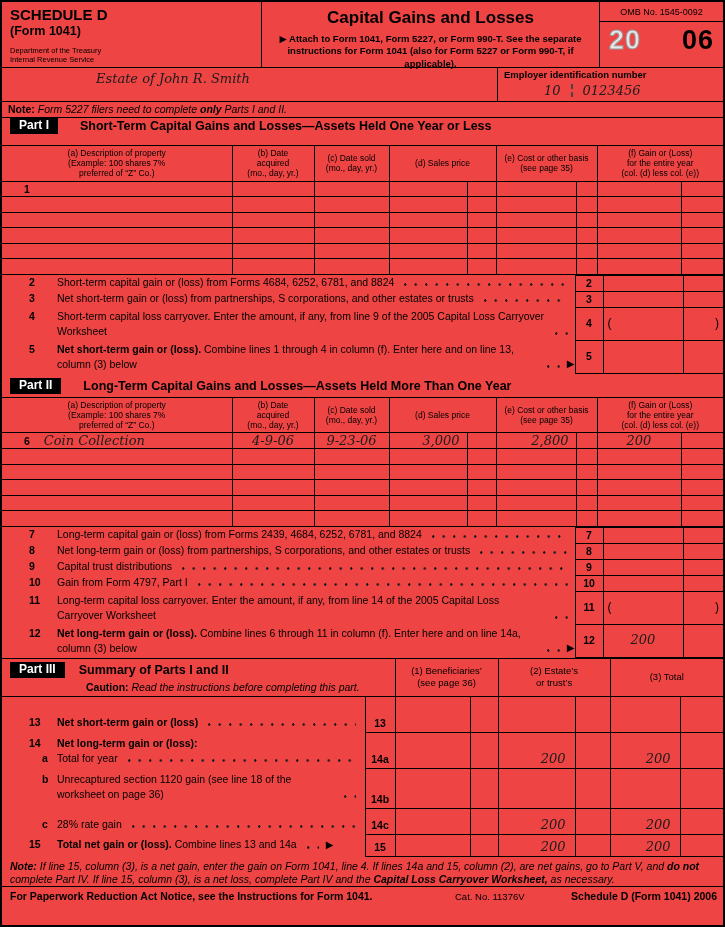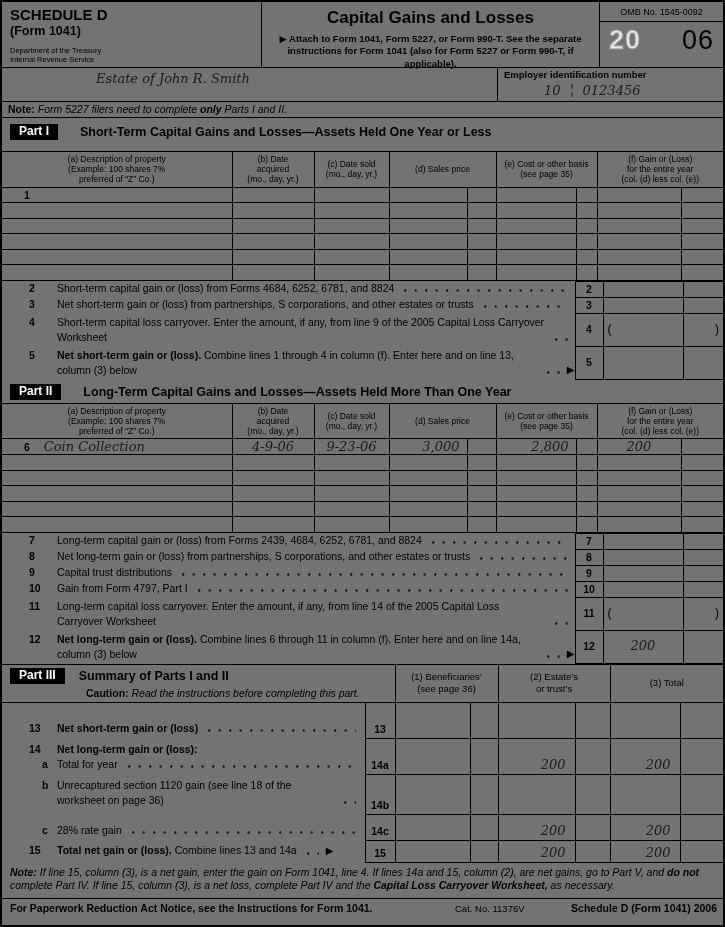--- a/index.html
+++ b/index.html
@@ -1,19 +1,19 @@
 <!DOCTYPE html>
 <html><head>
 <meta charset="utf-8">
 <style>
   * { box-sizing: border-box; margin: 0; padding: 0; }
   html,body { background: #fff; }
   .page {
     position: relative; width: 725px; height: 927px;
-    border: 2px solid #000; background: #737373; color: #000;
+    border: 2px solid #000; background: #ef4444; color: #000;
     font-family: "Liberation Sans", "DejaVu Sans", sans-serif;
     overflow: hidden;
   }
   .b { font-weight: bold; }
   .i { font-style: italic; }
   .bi { font-weight: bold; font-style: italic; }
   .pre { white-space: pre-line; }
   .hw { font-family: "DejaVu Serif", serif; font-style: italic; font-size: 13px; color: #1b1b1b; }
 
   
@@ -22,36 +22,36 @@
   .sched { font-size: 15px; font-weight: bold; }
   .formnum { font-size: 12.5px; font-weight: bold; margin-top: 1px; }
   .agency { font-size: 7.5px; line-height: 1.25; margin-top: 8px; }
   .h-center { flex: 1; text-align: center; padding-top: 6px; }
   .title { font-size: 17px; font-weight: bold; }
   .attach { font-size: 9.5px; font-weight: bold; line-height: 1.3; margin-top: 5px; }
   .h-right { width: 124px; border-left: 1px solid #000; }
   .omb { font-size: 9px; text-align: center; padding: 5px 0 4px 0; border-bottom: 1px solid #000; }
   .year { text-align: center; font-size: 27px; padding-top: 3px; letter-spacing: 1px; }
   .y20 { color: #e6e6e6; -webkit-text-stroke: 1px #999; font-weight: bold; }
-  .y06 { font-weight: normal; margin-left: 41px; }
+  .y06 { font-weight: bold; margin-left: 41px; }
 
   
   .name-row { display: flex; border-bottom: 1px solid #000; height: 34px; }
   .name-cell { flex: 1; padding: 1px 6px; }
   .lab { font-size: 9.5px; }
   .name-val { margin: 2px 0 0 88px; }
   .ein-cell { width: 226px; border-left: 1px solid #000; padding: 1px 6px; }
   .ein-val { margin: 1px 0 0 40px; }
   .ein-sep { display: inline-block; border-left: 2px dashed #444; height: 13px; margin: 0 10px -2px 10px; }
 
   
   .note-row { border-bottom: 1px solid #000; height: 16px; line-height: 15px; font-size: 10.5px; padding: 0 6px; }
 
   
-  .pbar-row { display: flex; align-items: center; height: 16px; margin-top: 6px; }
+  .pbar-row { display: flex; align-items: center; height: 16px; }
   .badge { background: #000; color: #fff; font-weight: bold; font-size: 12px; line-height: 15px; padding: 0 9px 1px 9px; margin-left: 8px; white-space: nowrap; }
   .pbar-title { font-weight: bold; font-size: 12.5px; margin-left: 22px; }
 
   
   table { border-collapse: collapse; table-layout: fixed; width: 721px; }
   td { padding: 0; vertical-align: middle; }
   .entry { margin-top: 11px; }
   .entry2 { margin-top: 3px; }
   .eh { border: 1px solid #000; font-size: 8.5px; text-align: center; line-height: 1.2; padding: 2px 1px; height: 30px; }
   .ec { border: 1px solid #000; height: 15.5px; font-size: 10px; }
@@ -95,21 +95,21 @@
   .caution { font-size: 10.5px; margin: 2px 0 0 84px; line-height: 14px; }
   .p3 .pt { border: 0; font-size: 10.5px; line-height: 15px; padding: 0 2px 2px 27px; vertical-align: bottom; }
   .p3 .pt .lrow { margin-left: -27px; padding-left: 27px; }
   .p3 .nb { border: 1px solid #000; font-weight: bold; font-size: 10.5px; text-align: center; vertical-align: bottom; padding-bottom: 3px; }
   .p3 .vc { border: 1px solid #000; text-align: right; vertical-align: bottom; padding: 0 9px 1px 0; }
   .p3 .cc { border: 1px solid #000; }
   .pt .ln { flex: 0 0 28px; }
 
   
   .bottom-note { font-size: 10.5px; line-height: 1.26; padding: 3px 8px 0 8px; }
-  .footer { position: absolute; left: 0; right: 0; bottom: 0; height: 27px; border-top: 1px solid #000; font-size: 10.5px; line-height: 19px; }
+  .footer { position: absolute; left: 0; right: 0; bottom: 0; height: 39px; border-top: 1px solid #000; font-size: 10.5px; line-height: 19px; }
   .f-left { position: absolute; left: 8px; }
   .f-cat { position: absolute; left: 453px; font-size: 9.5px; }
   .f-right { position: absolute; right: 6px; }
 </style>
 </head>
 <body>
 
 <div class="page">
 
   <div class="header">

